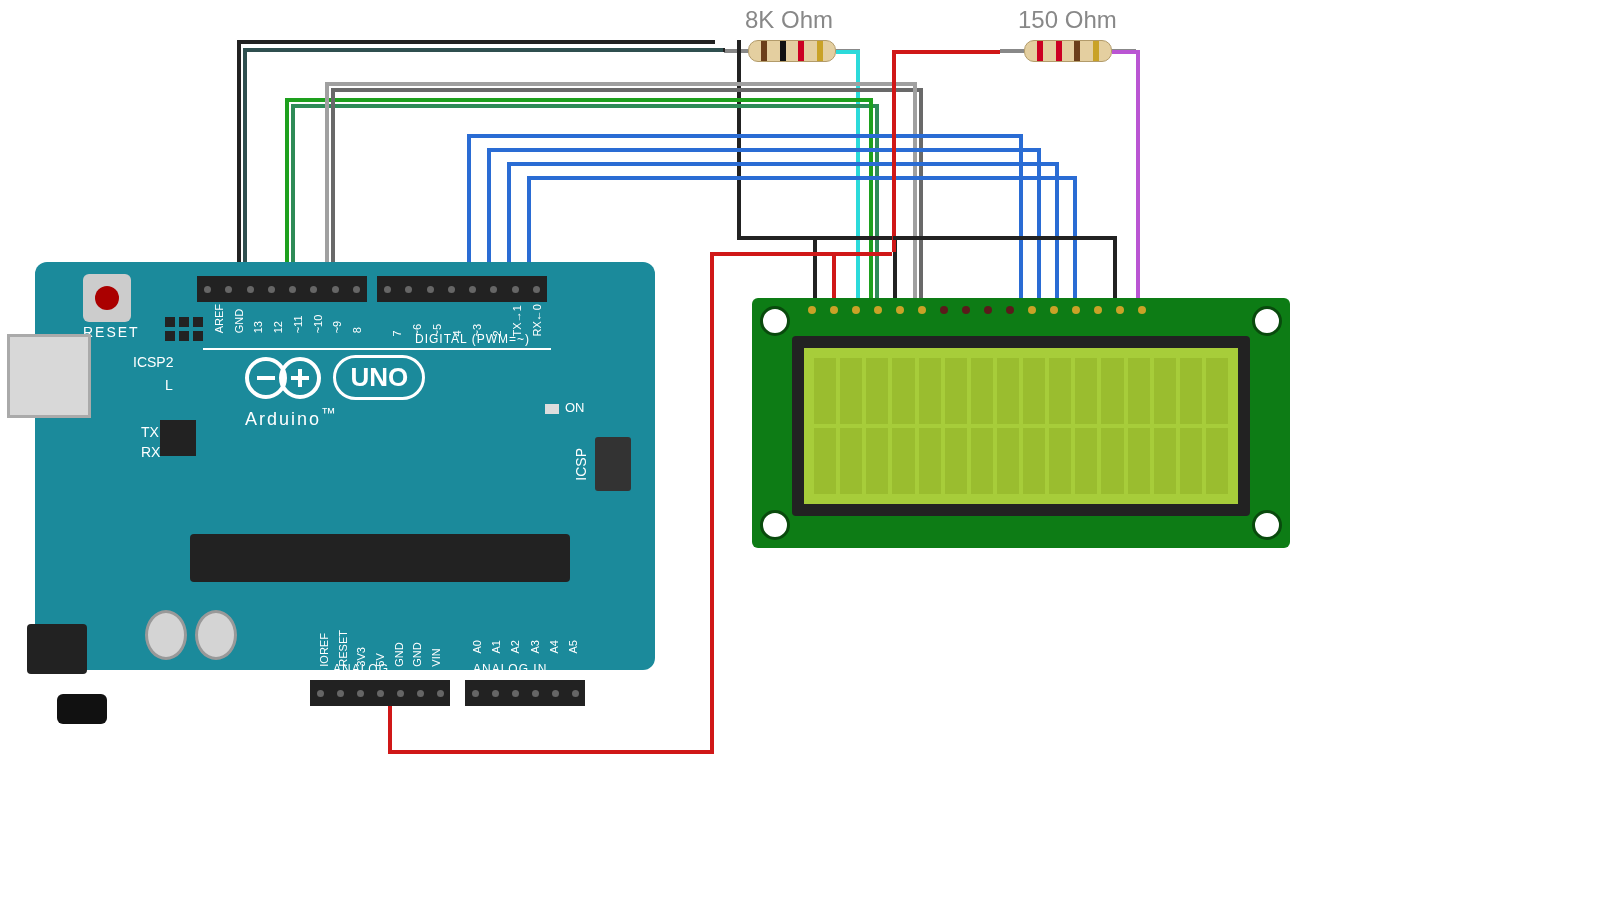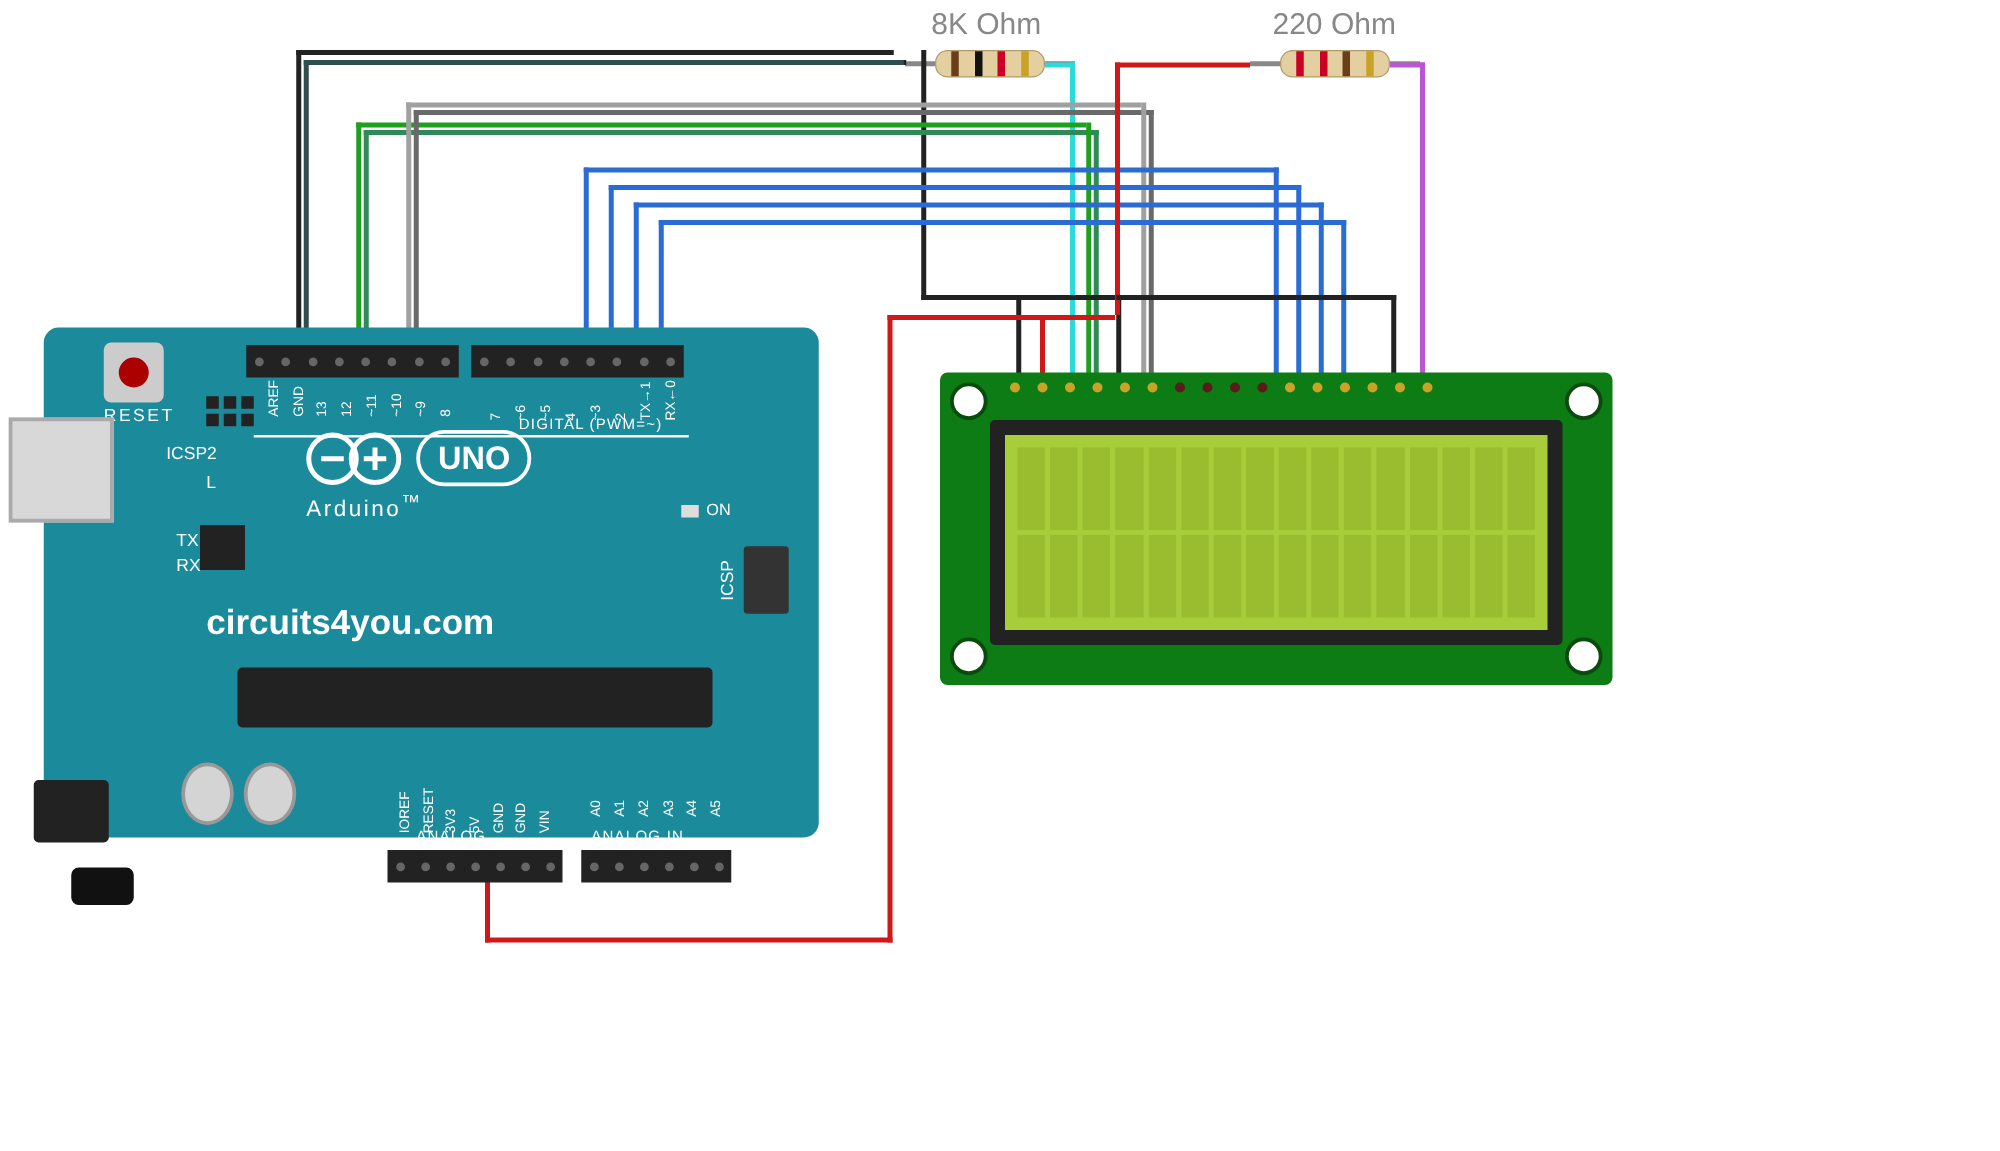--- a/index.html
+++ b/index.html
@@ -23,21 +23,21 @@
 .header-row.botA { left:275px; top:418px; width:140px;}
 .header-row.botB { left:430px; top:418px; width:120px;}
 .header-row .ph { width:7px; height:7px; background:#666; border-radius:50%;}
 .pin-labels { position:absolute; color:#fff; font-size:11px; display:flex; justify-content:space-around; transform-origin:left top;}
 .pin-labels.top-v { left:174px; top:42px; width:158px;}
 .pin-labels.top-v span, .pin-labels.top-v2 span { writing-mode:vertical-rl; transform:rotate(180deg);}
 .pin-labels.top-v2 { left:352px; top:42px; width:160px;}
 .pin-labels.bot-pow { left:280px; top:368px; width:130px;}
 .pin-labels.bot-an { left:432px; top:378px; width:116px;}
 .pin-labels.bot-pow span, .pin-labels.bot-an span { writing-mode:vertical-rl; transform:rotate(180deg);}
-.brand { position:absolute; left:210px; top:82px; color:#fff;}
+.brand { position:absolute; left:210px; top:93px; color:#fff;}
 .brand .ring { display:inline-block; width:34px; height:34px; border:4px solid #fff; border-radius:50%; vertical-align:middle; position:relative;}
 .brand .ring:before, .brand .ring:after { content:""; position:absolute; background:#fff;}
 .brand .ring.minus:before { left:8px; top:15px; width:18px; height:4px;}
 .brand .ring.plus:before { left:8px; top:15px; width:18px; height:4px;}
 .brand .ring.plus:after { left:15px; top:8px; width:4px; height:18px;}
 .brand .uno { display:inline-block; vertical-align:middle; margin-left:8px; border:3px solid #fff; border-radius:26px; padding:4px 14px; font-size:26px; font-weight:bold;}
 .brand .ardtxt { display:block; margin-top:4px; font-size:18px; letter-spacing:2px;}
 .watermark { position:absolute; left:130px; top:220px; color:#fff; font-size:28px; font-weight:bold;}
 .tx-rx { position:absolute; left:106px; top:160px; color:#fff; font-size:14px; line-height:20px;}
 .on-led { position:absolute; left:510px; top:138px; color:#fff; font-size:13px;}
@@ -74,21 +74,21 @@
 .resistor .body { position:absolute; left:0; right:0; top:0; bottom:0; background:#e4cfa0; border-radius:10px; border:1px solid #b29b6a; display:flex; align-items:stretch; justify-content:space-around; padding:0 6px;}
 .resistor .band { width:6px;}
 .res-label { position:absolute; color:#888; font-size:24px;}
 </style>
 </head>
 <body>
 
 <div class="stage">
 
   <div class="res-label" style="left:745px;top:6px;">8K Ohm</div>
-  <div class="res-label" style="left:1018px;top:6px;">220 Ohm</div>
+  <div class="res-label" style="left:1018px;top:6px;">150 Ohm</div>
 
   <div class="resistor" style="left:748px; top:40px;">
     <div class="lead l"></div>
       <div class="lead r"></div>
     <div class="body">
       <div class="band" style="background:#6b3e1a"></div>
       <div class="band" style="background:#111"></div>
       <div class="band" style="background:#c02"></div>
       <div class="band" style="background:#c9a227"></div>
     </div>
@@ -269,21 +269,20 @@
         <span>RX←0</span>
     </div>
     <div class="sec-label digital">DIGITAL (PWM=~)</div>
     <div class="line" style="left:168px; top:86px; width:348px;"></div>
 
     <div class="brand">
       <span class="ring minus"></span><span class="ring plus" style="margin-left:-8px"></span>
       <span class="uno">UNO</span>
       <span class="ardtxt"><span>Arduino</span><sup>™</sup></span>
     </div>
-    <div class="watermark">circuits4you.com</div>
 
     <div class="caps" style="left:110px; top:348px;">
       <div class="cap"></div>
         <div class="cap"></div>
     </div>
 
     <div class="header-row botA">
       <div class="ph"></div>
         <div class="ph"></div>
         <div class="ph"></div>

